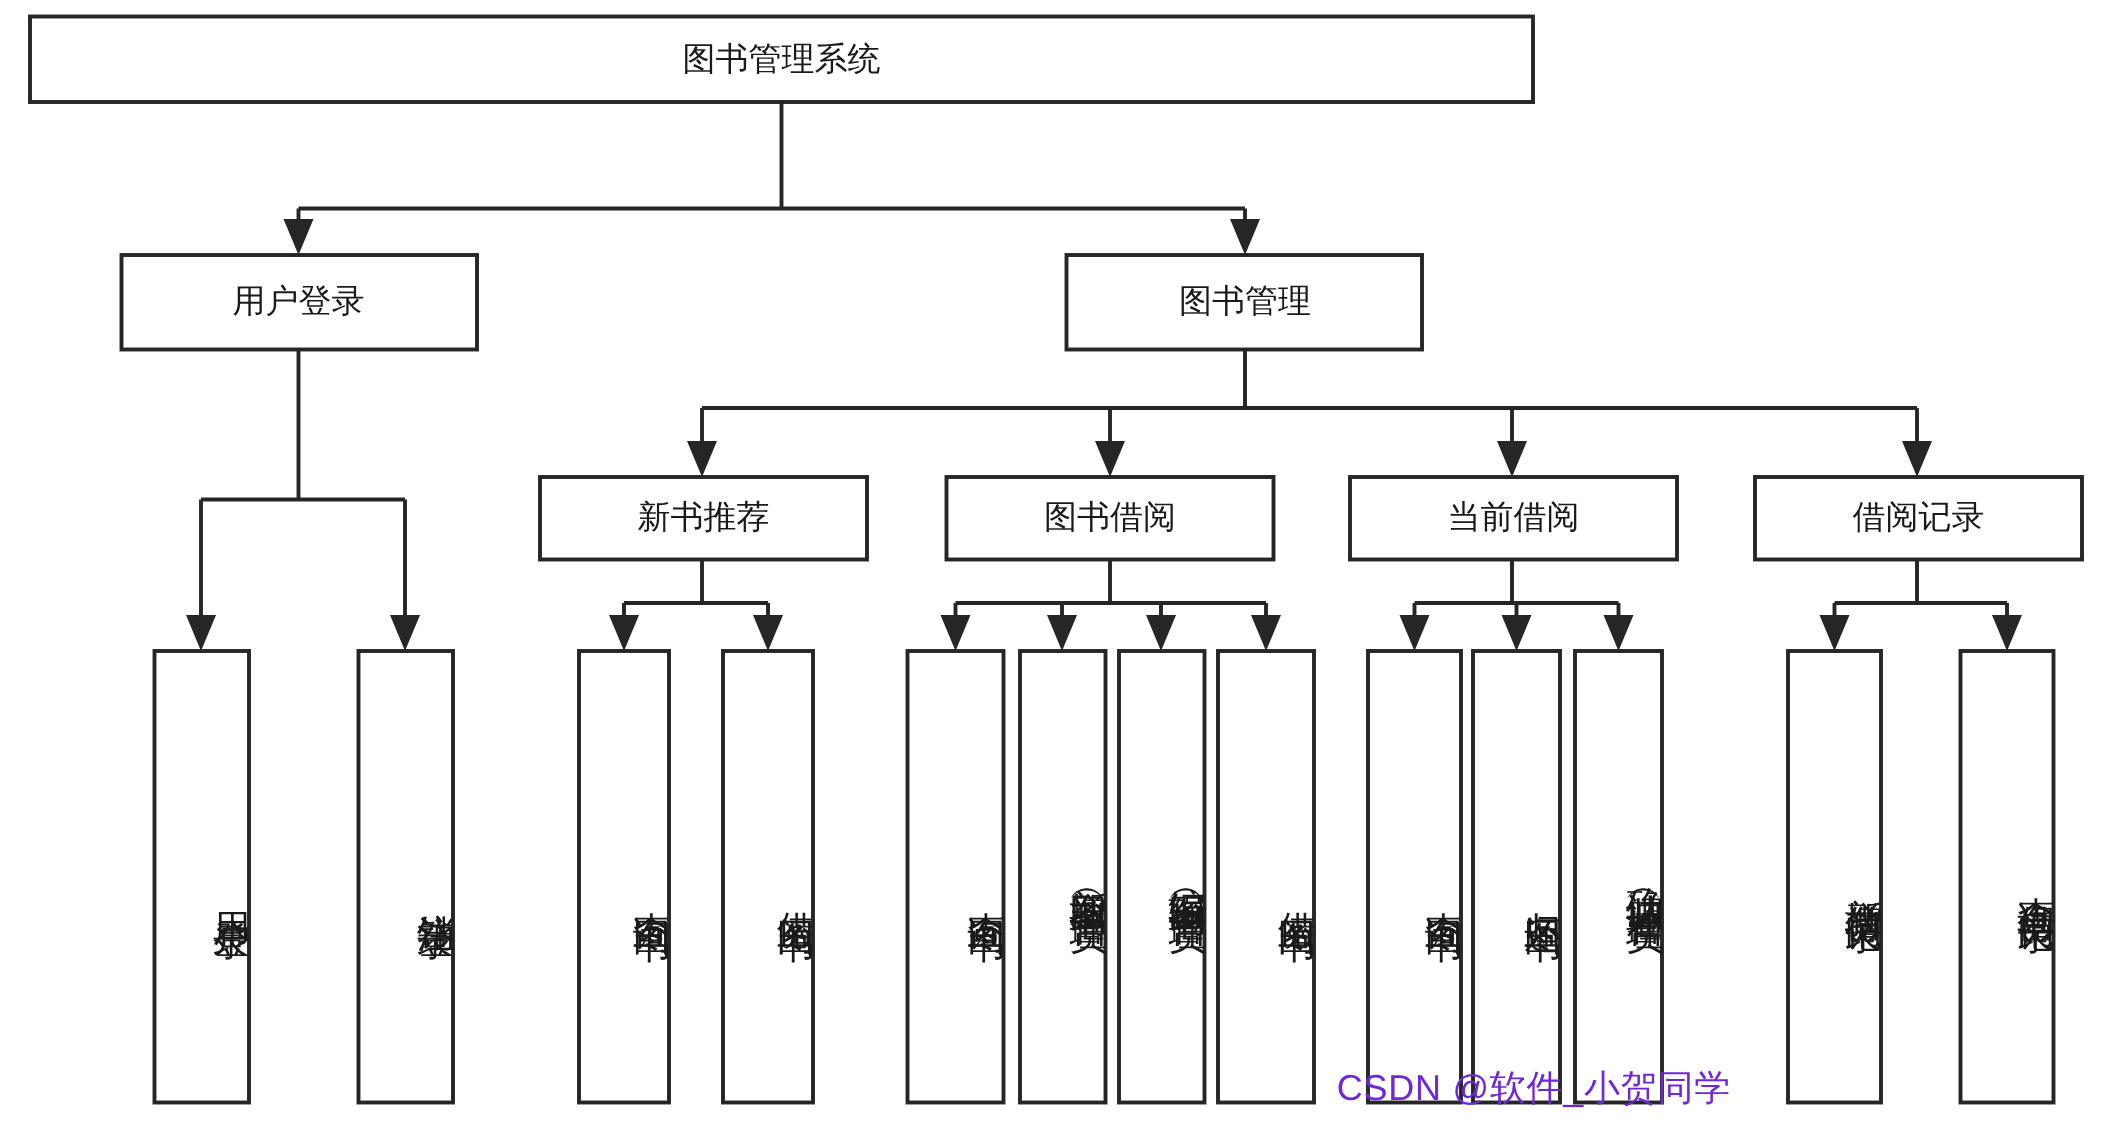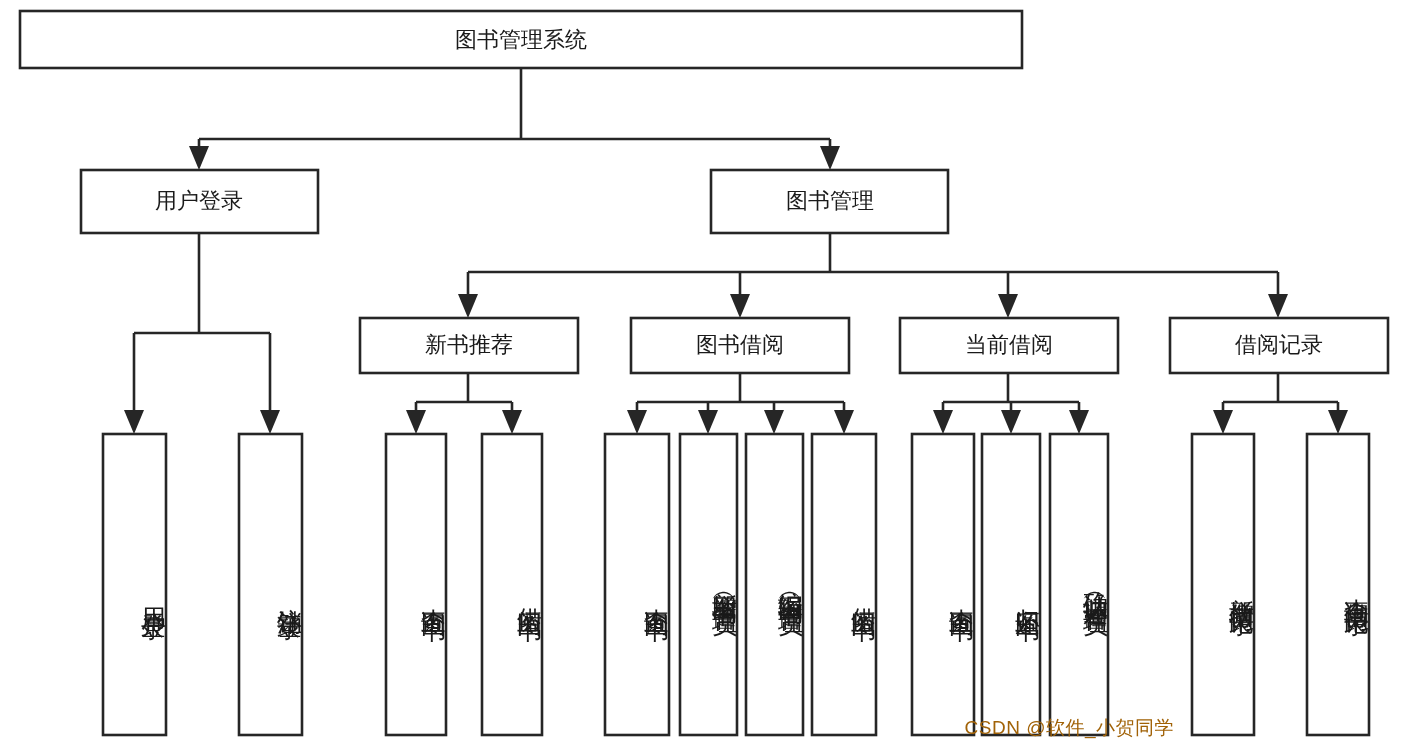--- a/index.html
+++ b/index.html
@@ -56,25 +56,25 @@
     font-size: 25px;
     line-height: 1.0;
     letter-spacing: 3px;
     color: #1a1a1a;
     white-space: nowrap;
     text-align: center;
     pointer-events: none;
   }
   .watermark {
     position: absolute;
-    right: 4px;
+    right: 24px;
     bottom: 6px;
     font-family: "Liberation Sans", "DejaVu Sans", sans-serif;
-    font-size: 19px;
-    color: #a16207;
+    font-size: 24px;
+    color: #6d28d9;
     letter-spacing: 0.5px;
     white-space: nowrap;
   }
 </style>
 </head>
 <body>
 
 <div id="diagram-root">
 
   <svg class="diagram" viewBox="0 0 1405 747" xmlns="http://www.w3.org/2000/svg">

